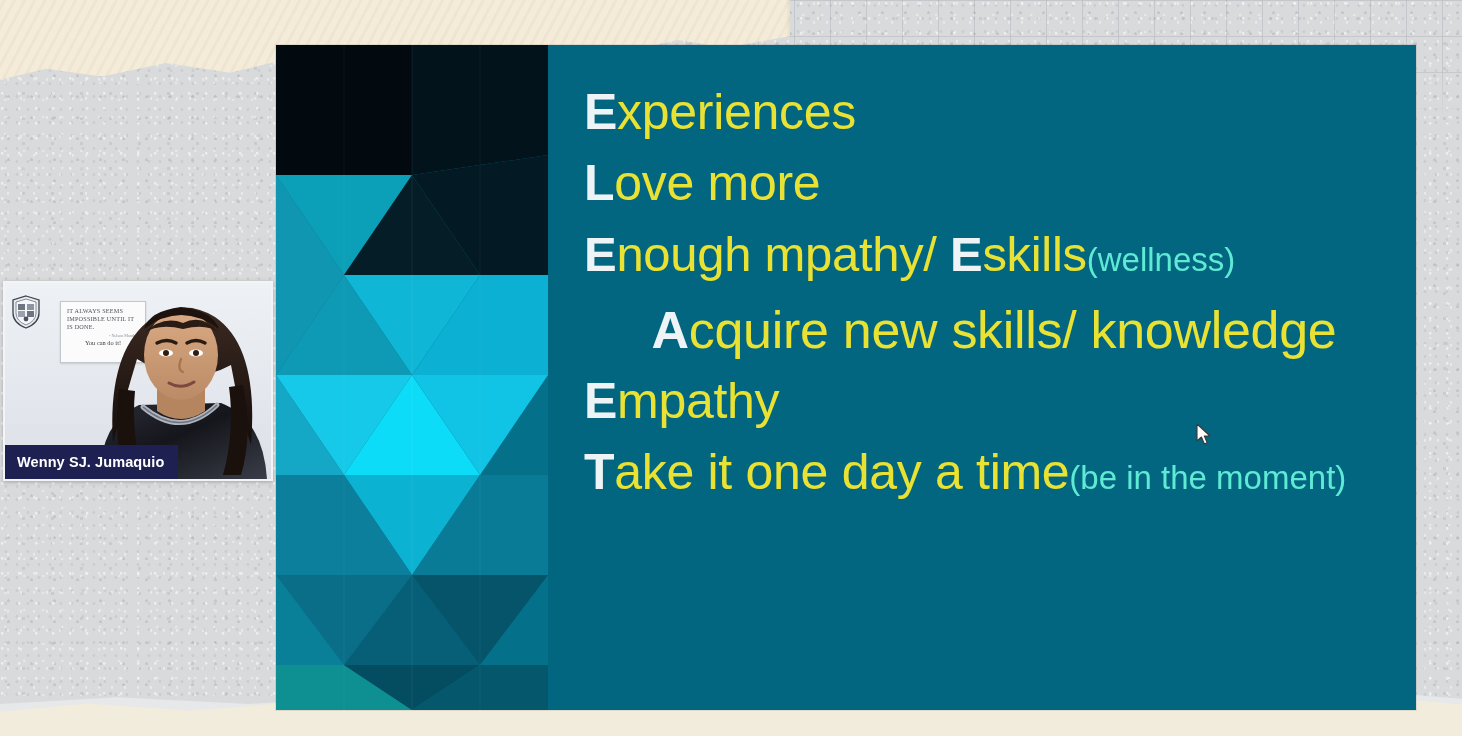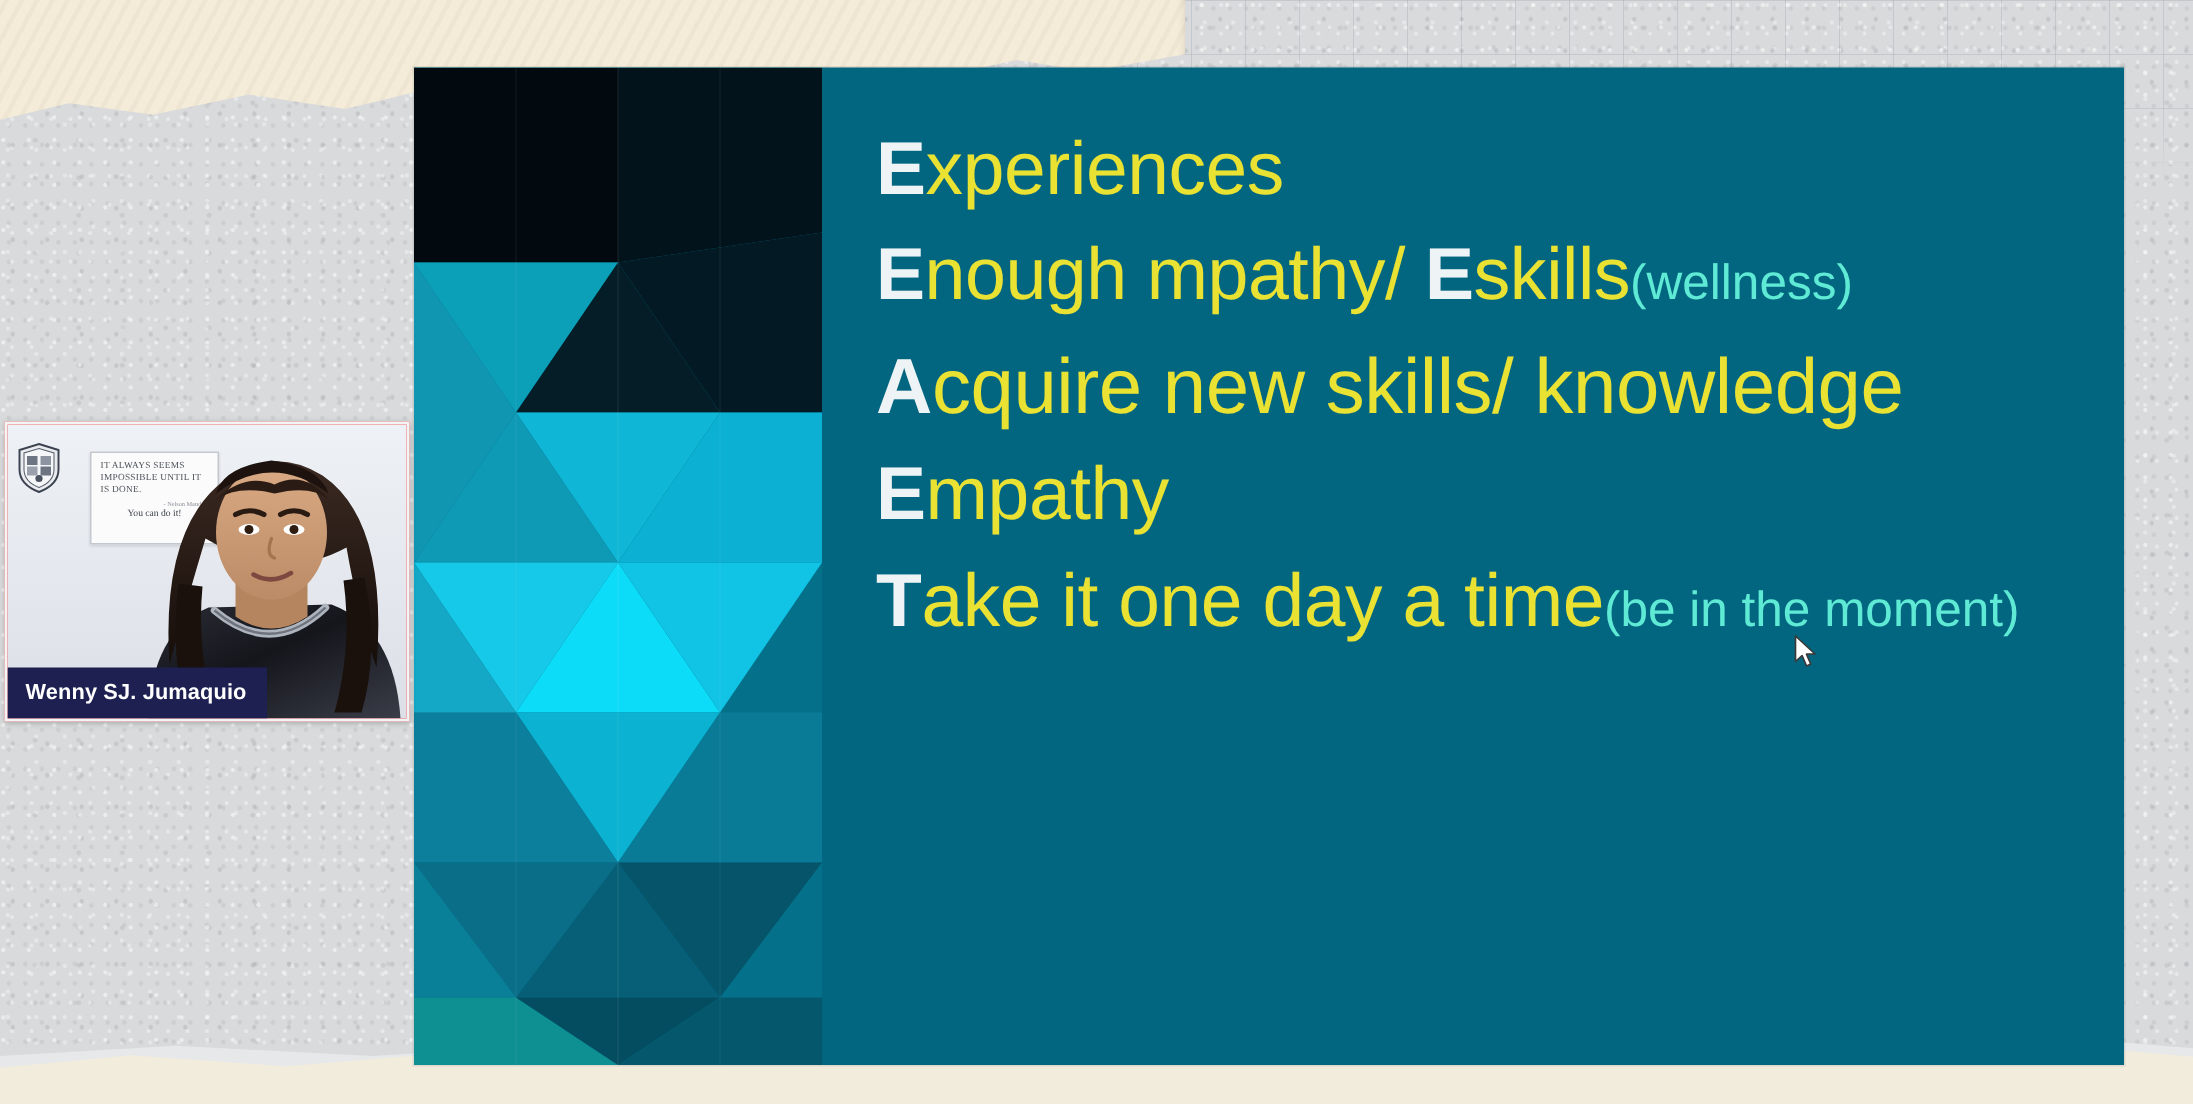--- a/index.html
+++ b/index.html
@@ -131,28 +131,28 @@
     color: #eef4f6;
     font-weight: 700;
   }
   .sline .note {
     font-size: 33px;
     color: #5eead4;
     letter-spacing: 0;
   }
   .sline.l1 { margin-top: 0; }
   .sline.l3 { font-size: 49px; }
-  .sline.l5 { font-size: 52px; }
+  .sline.l5 { font-size: 52px; text-align: center; }
 
   
   #video-tile {
     position: absolute;
     left: 3px; top: 281px;
     width: 266px; height: 196px;
-    background: #ef4444;
+    background: #fef9c3;
     border: 2px solid #f3f4f6;
     overflow: hidden;
     box-shadow: 0 1px 4px rgba(0,0,0,.25);
   }
   #video-tile .room {
     position: absolute;
     inset: 0;
     background:
       linear-gradient(to bottom, #eef1f5 0%, #e4e8ee 55%, #dcdfe6 100%);
   }
@@ -280,20 +280,23 @@
     <line x1="136" y1="0" x2="136" y2="665" stroke="#ffffff" stroke-opacity=".07" stroke-width="1"></line>
     <line x1="204" y1="0" x2="204" y2="665" stroke="#ffffff" stroke-opacity=".05" stroke-width="1"></line>
   </svg>
 
   <div id="slide-body">
 
     <div class="sline l1">
       <span class="cap">E</span><span>xperiences</span>
     </div>
 
+    <div class="sline l2">
+      <span class="cap">L</span><span>ove more</span>
+    </div>
 
     <div class="sline l3">
       <span class="cap">E</span><span>nough mpathy/ </span><span class="cap">E</span><span>skills</span><span class="note">(wellness)</span>
     </div>
 
 
     <div class="sline l5">
       <span class="cap">A</span><span>cquire new skills/ knowledge</span>
     </div>
 

